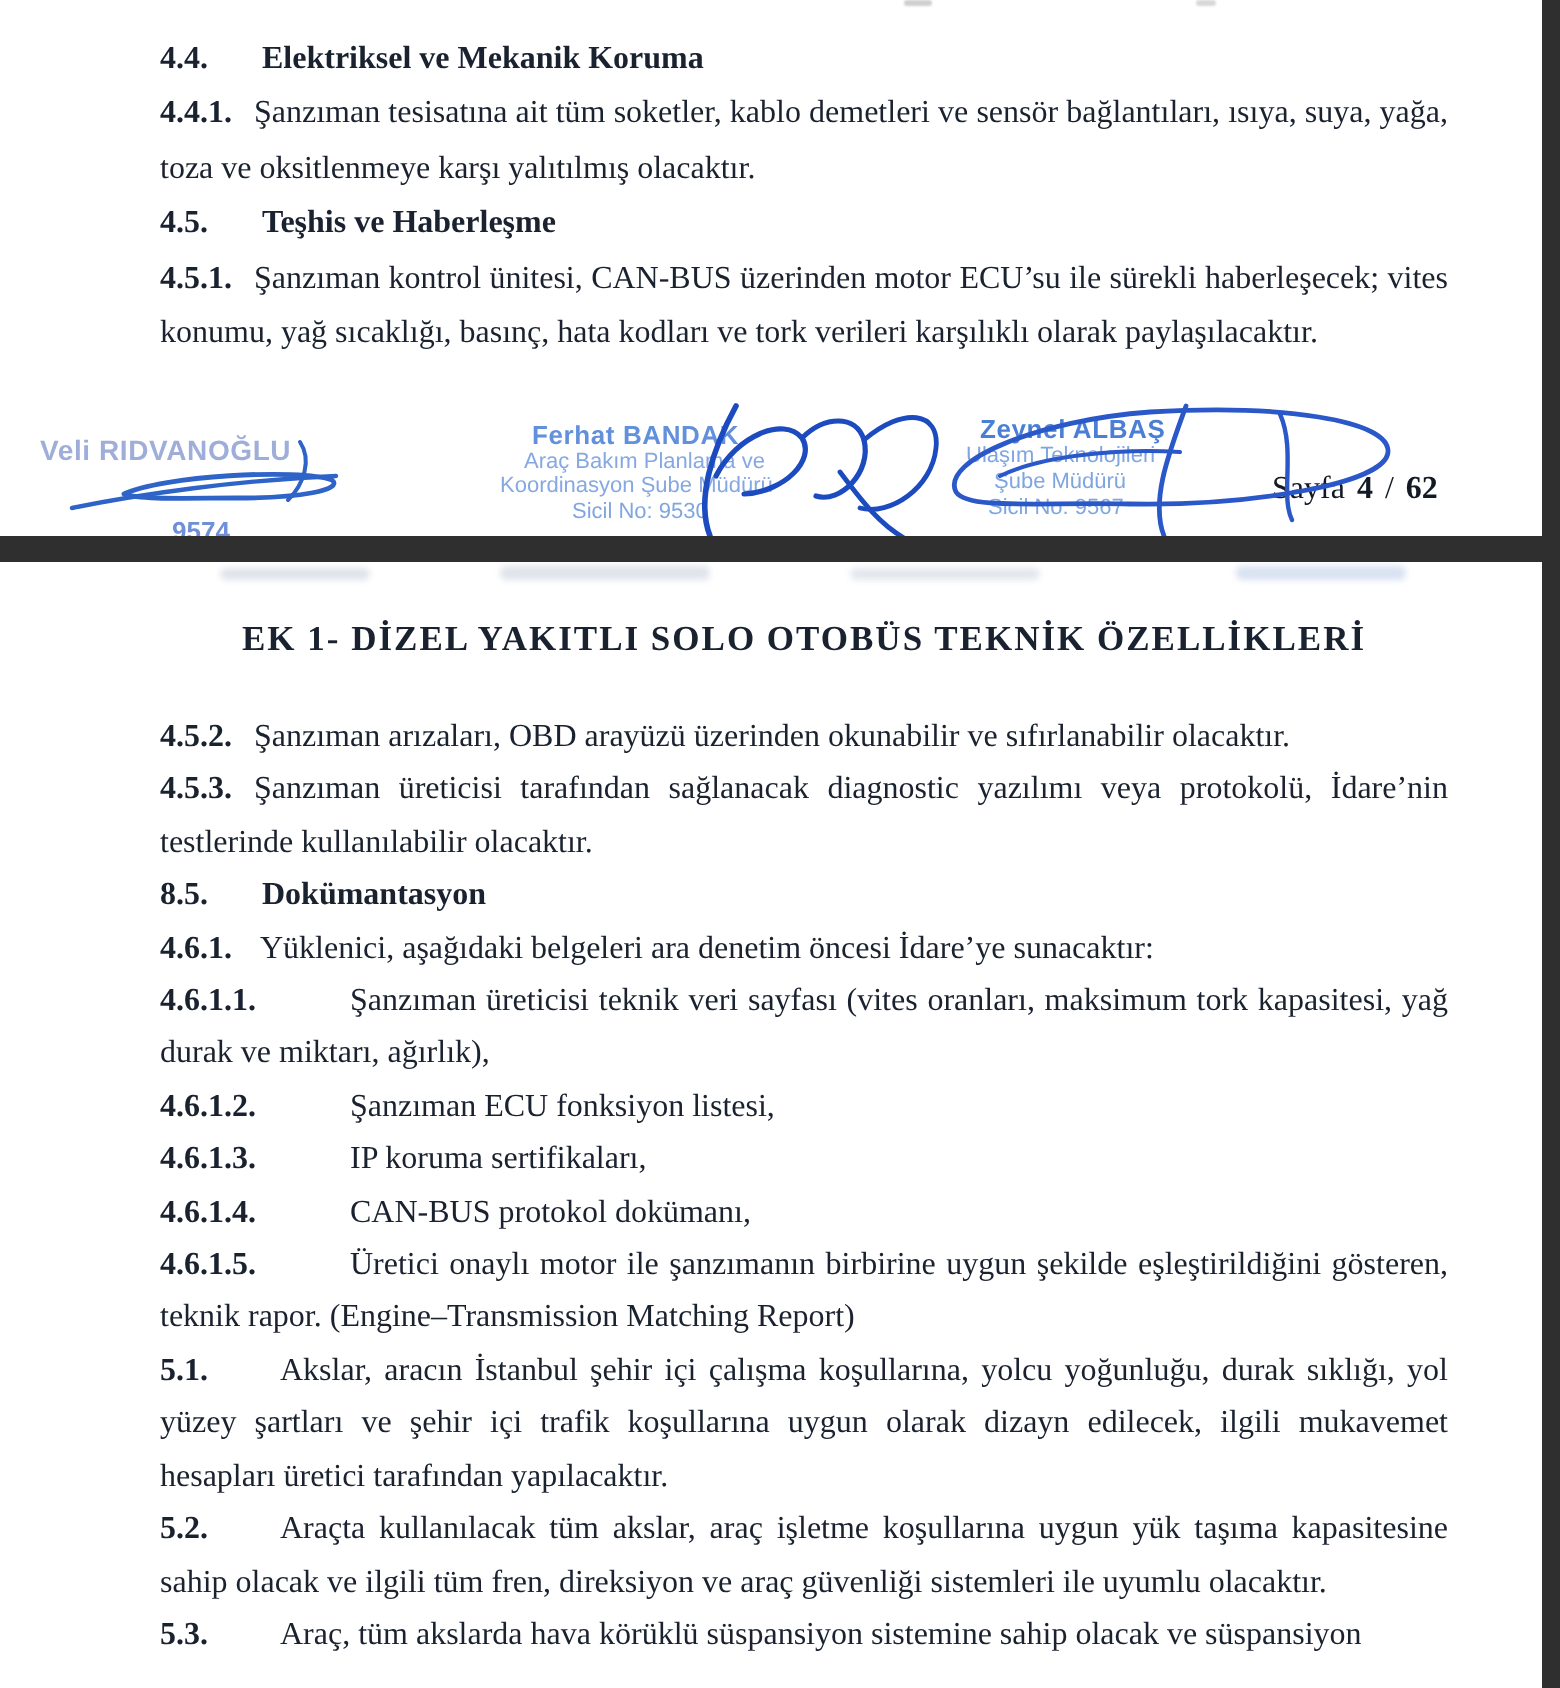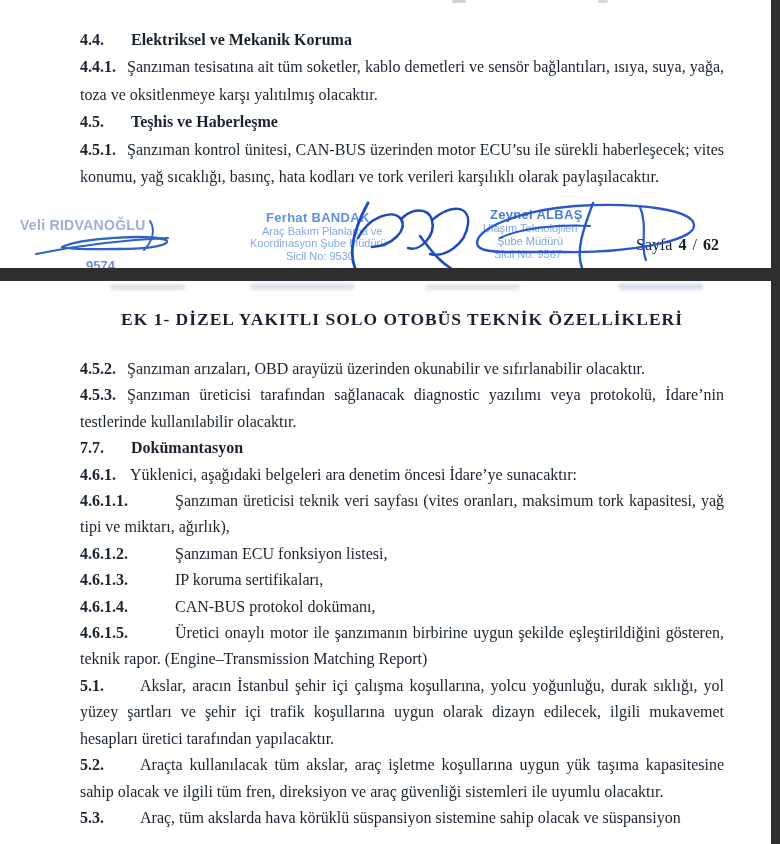--- a/index.html
+++ b/index.html
@@ -6,21 +6,21 @@
   body{
     width:780px;height:844px;overflow:hidden;position:relative;
     background:#ffffff;
     font-family:"Liberation Serif","DejaVu Serif",serif;
   }
   
   .textcol{
     position:absolute;left:80px;width:644px;
     color:#1a2230;font-size:16px;text-align:justify;
   }
-  #page1-text{top:0;padding-top:26px;line-height:27.4px;}
+  #page1-text{top:0;padding-top:16px;line-height:27.4px;}
   #page2-text{top:281px;padding-top:26px;line-height:26.4px;height:579px;}
   .para{margin:0;}
   .num{font-weight:bold;display:inline-block;}
   .nw47{width:47px;}
   .nw50{width:50px;}
   .nw51{width:51px;}
   .nw60{width:60px;}
   .nw95{width:95px;}
   .h .txt{font-weight:bold;}
   .doc-title{
@@ -129,23 +129,23 @@
 <div class="ghost g2"></div>
 <div class="ghost g3"></div>
 <div class="ghost g4"></div>
 <div class="ghost t1"></div>
 <div class="ghost t2"></div>
 
 <div id="page2-text" class="textcol">
   <h1 class="doc-title">EK 1- DİZEL YAKITLI SOLO OTOBÜS TEKNİK ÖZELLİKLERİ</h1>
   <p class="para"><span class="num nw47">4.5.2.</span><span class="txt">Şanzıman arızaları, OBD arayüzü üzerinden okunabilir ve sıfırlanabilir olacaktır.</span></p>
   <p class="para"><span class="num nw47">4.5.3.</span><span class="txt">Şanzıman üreticisi tarafından sağlanacak diagnostic yazılımı veya protokolü, İdare’nin testlerinde kullanılabilir olacaktır.</span></p>
-  <p class="para h"><span class="num nw51">7.7.</span><span class="txt">Dokümantasyon</span></p>
+  <p class="para h"><span class="num nw51">8.5.</span><span class="txt">Dokümantasyon</span></p>
   <p class="para"><span class="num nw50">4.6.1.</span><span class="txt">Yüklenici, aşağıdaki belgeleri ara denetim öncesi İdare’ye sunacaktır:</span></p>
-  <p class="para"><span class="num nw95">4.6.1.1.</span><span class="txt">Şanzıman üreticisi teknik veri sayfası (vites oranları, maksimum tork kapasitesi, yağ tipi ve miktarı, ağırlık),</span></p>
+  <p class="para"><span class="num nw95">4.6.1.1.</span><span class="txt">Şanzıman üreticisi teknik veri sayfası (vites oranları, maksimum tork kapasitesi, yağ durak ve miktarı, ağırlık),</span></p>
   <p class="para"><span class="num nw95">4.6.1.2.</span><span class="txt">Şanzıman ECU fonksiyon listesi,</span></p>
   <p class="para"><span class="num nw95">4.6.1.3.</span><span class="txt">IP koruma sertifikaları,</span></p>
   <p class="para"><span class="num nw95">4.6.1.4.</span><span class="txt">CAN-BUS protokol dokümanı,</span></p>
   <p class="para"><span class="num nw95">4.6.1.5.</span><span class="txt">Üretici onaylı motor ile şanzımanın birbirine uygun şekilde eşleştirildiğini gösteren, teknik rapor. (Engine–Transmission Matching Report)</span></p>
   <p class="para"><span class="num nw60">5.1.</span><span class="txt">Akslar, aracın İstanbul şehir içi çalışma koşullarına, yolcu yoğunluğu, durak sıklığı, yol yüzey şartları ve şehir içi trafik koşullarına uygun olarak dizayn edilecek, ilgili mukavemet hesapları üretici tarafından yapılacaktır.</span></p>
   <p class="para"><span class="num nw60">5.2.</span><span class="txt">Araçta kullanılacak tüm akslar, araç işletme koşullarına uygun yük taşıma kapasitesine sahip olacak ve ilgili tüm fren, direksiyon ve araç güvenliği sistemleri ile uyumlu olacaktır.</span></p>
   <p class="para"><span class="num nw60">5.3.</span><span class="txt">Araç, tüm akslarda hava körüklü süspansiyon sistemine sahip olacak ve süspansiyon</span></p>
 </div>
 
 </body></html>

